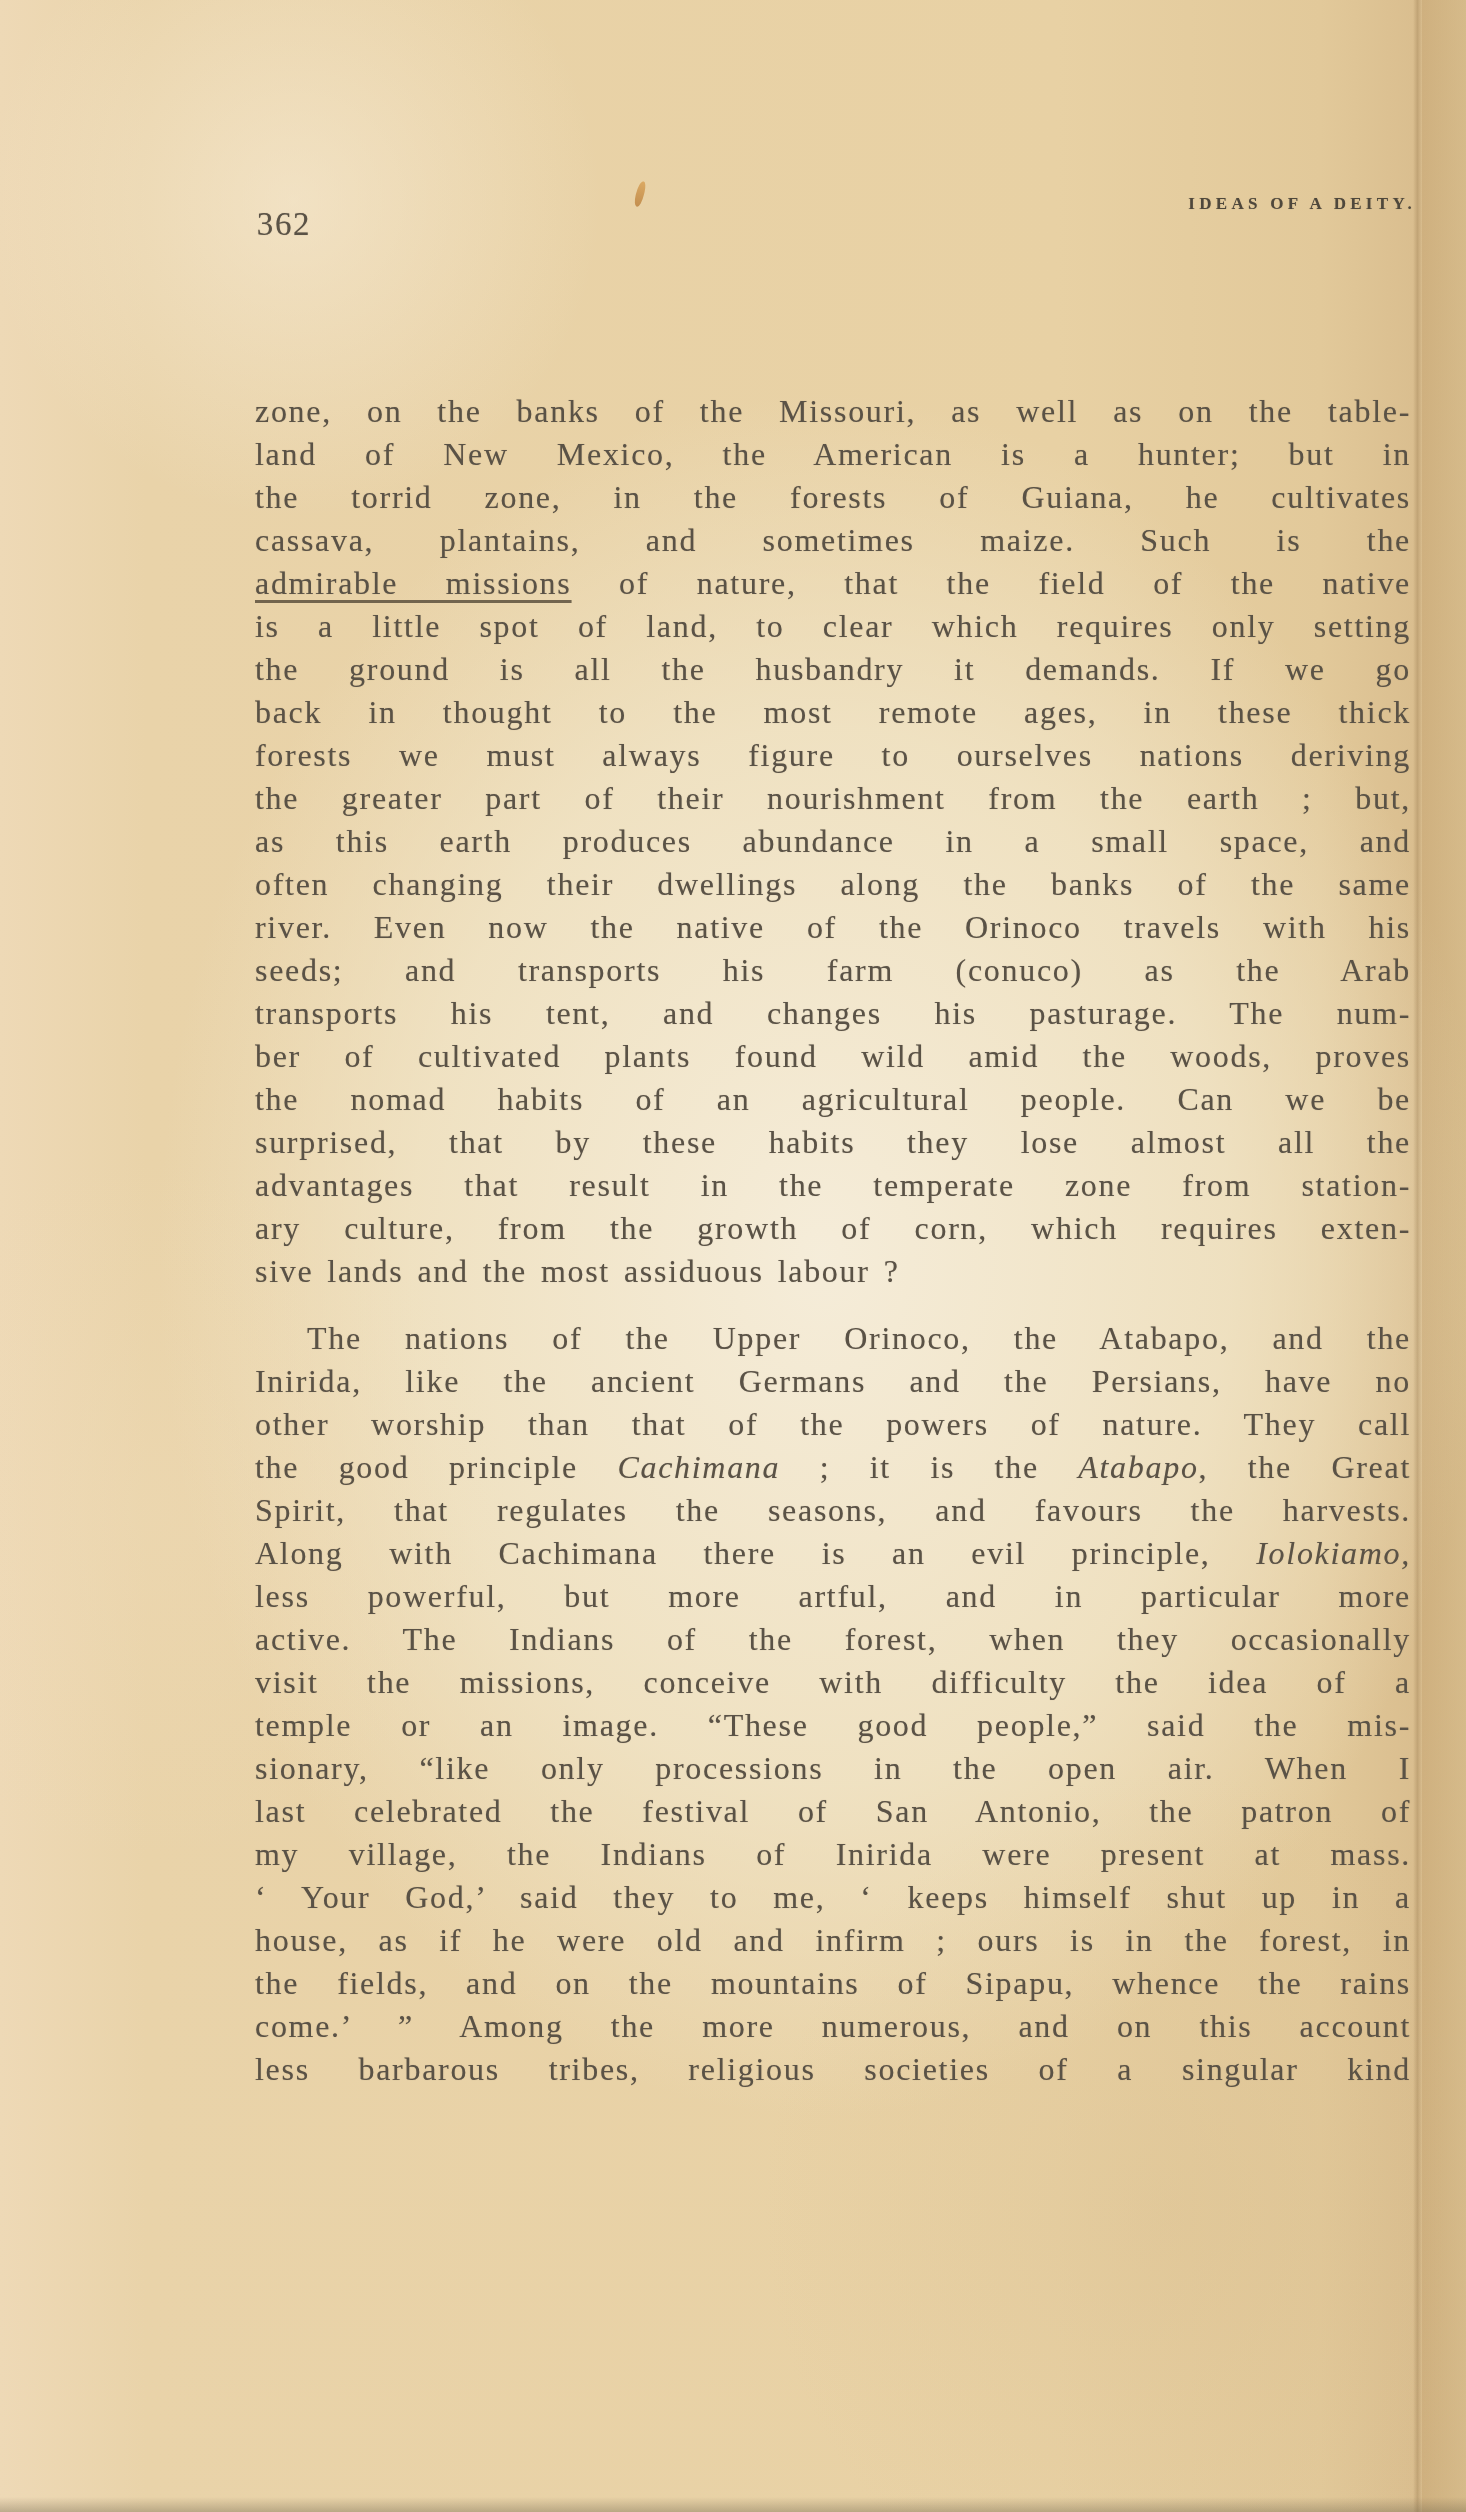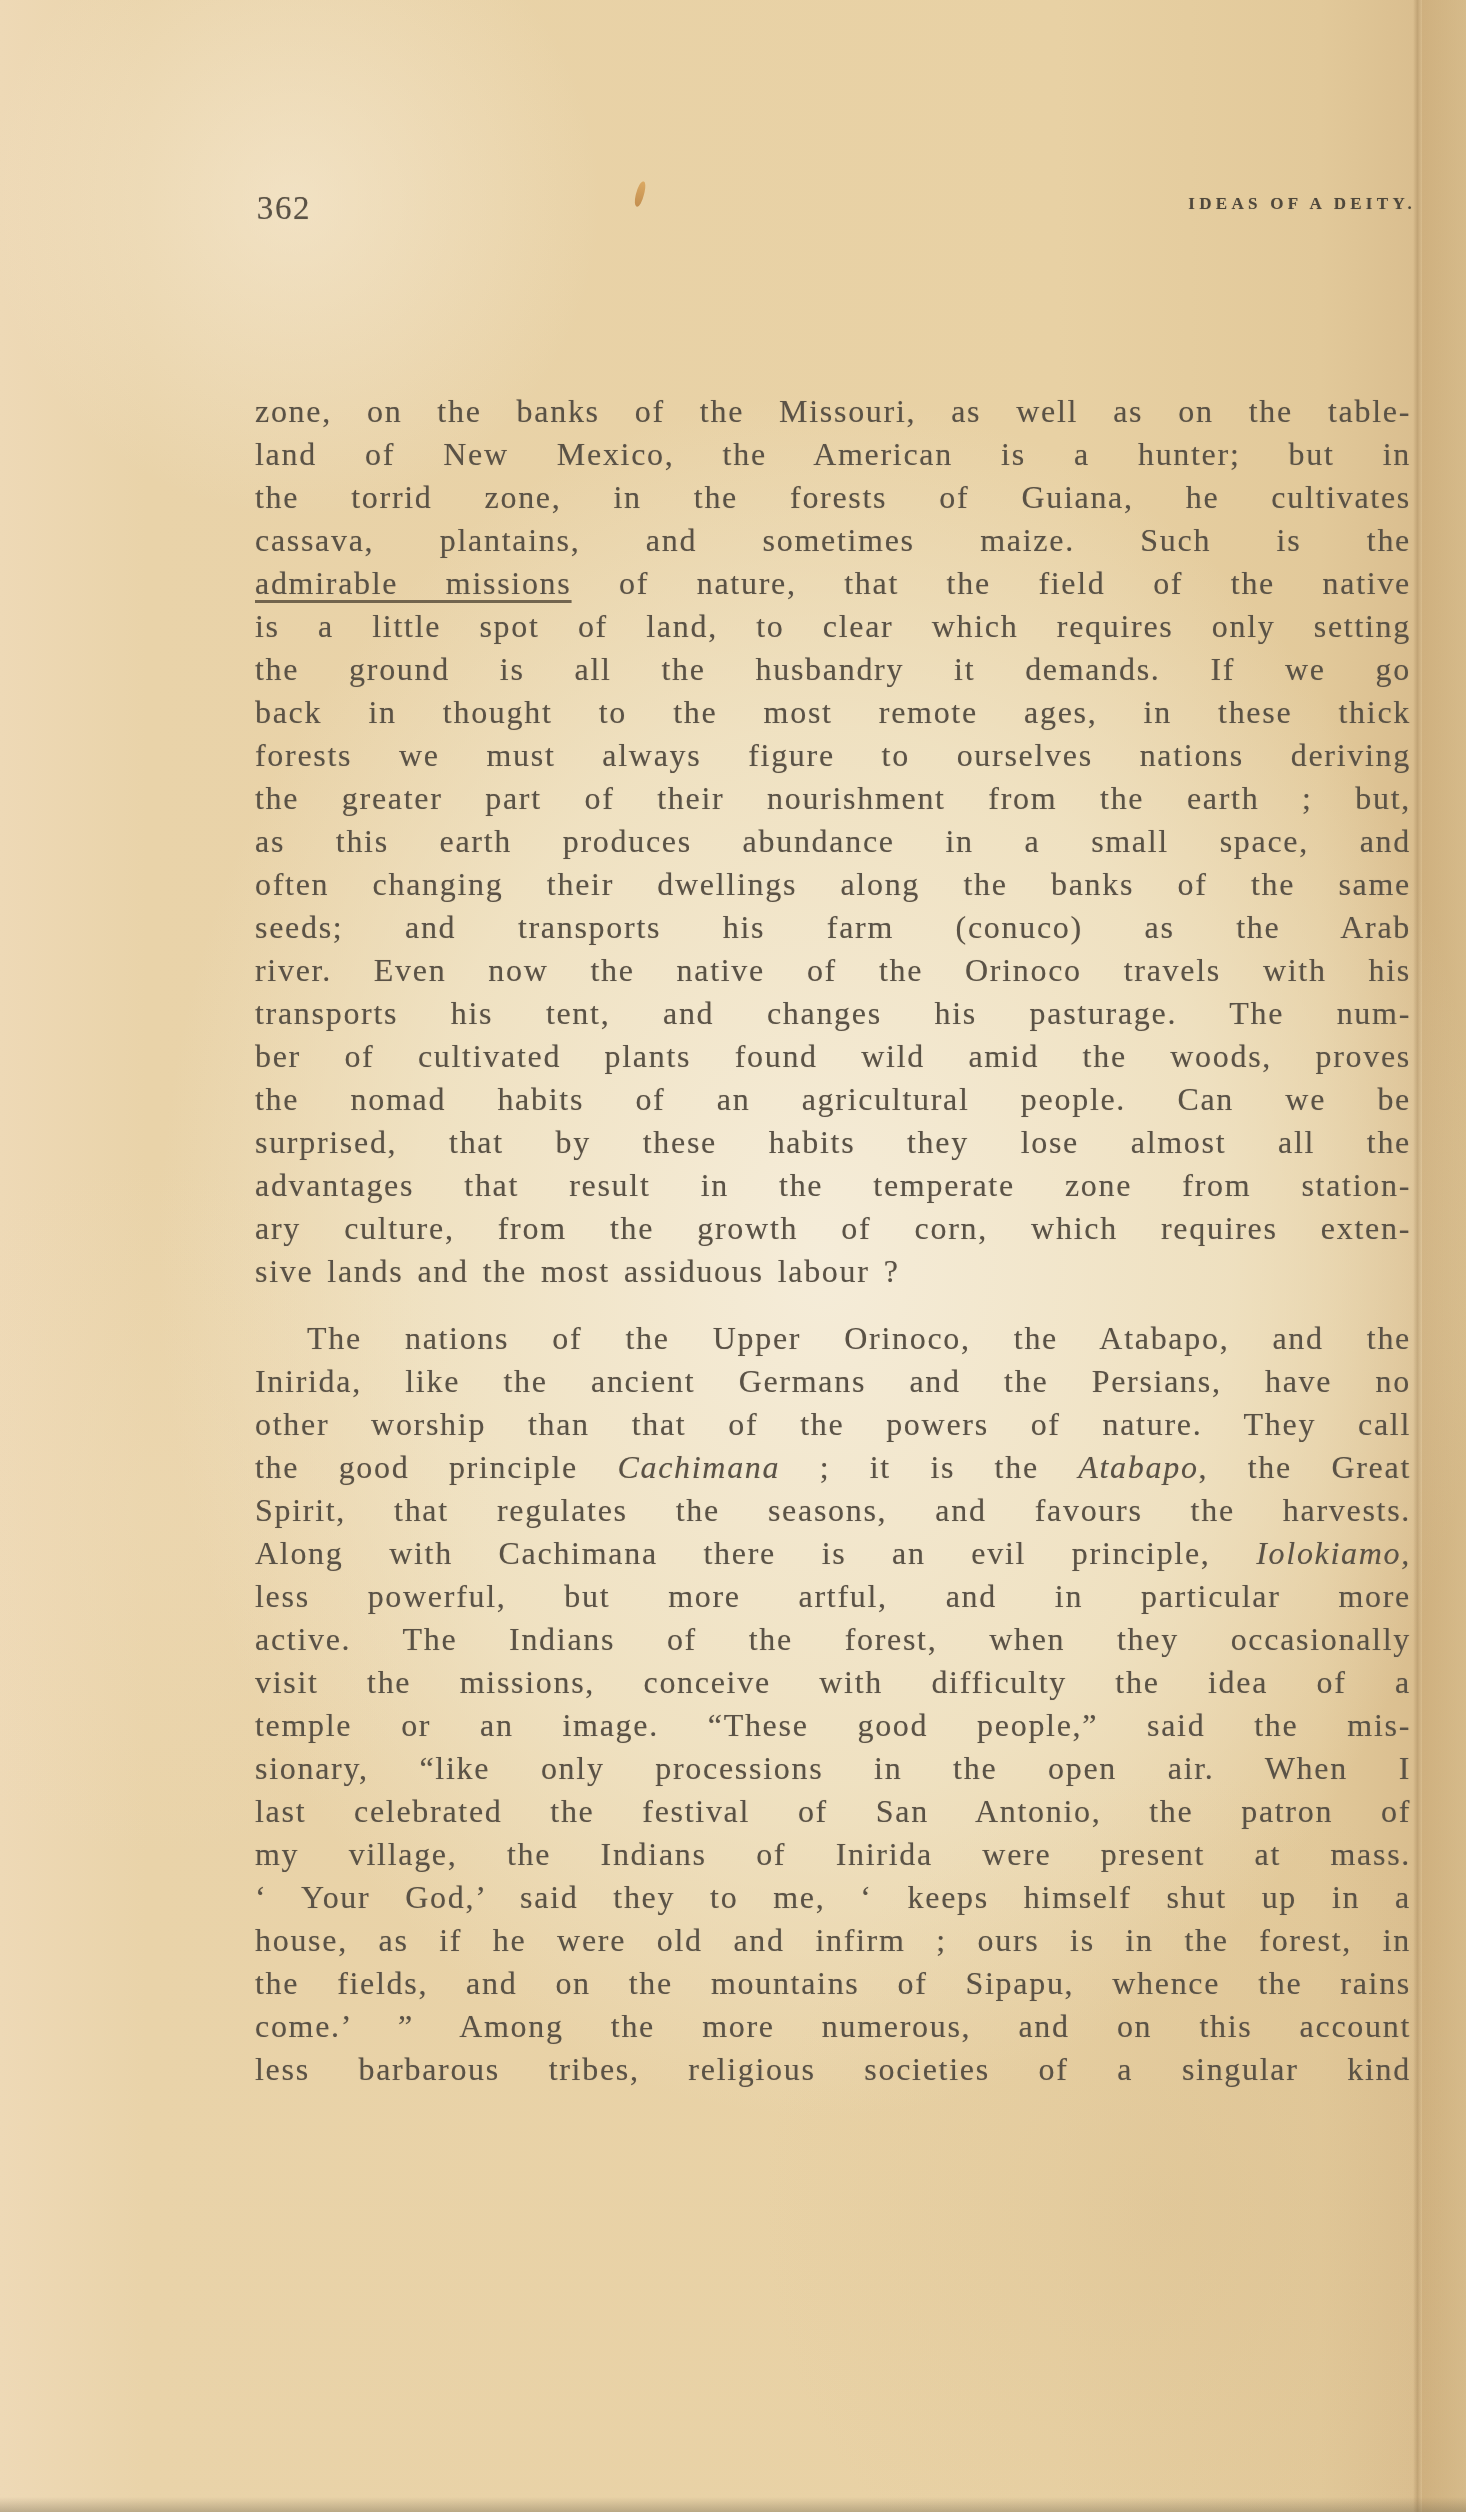--- a/index.html
+++ b/index.html
@@ -51,21 +51,21 @@
   }
   .edge-bottom {
     position: absolute; left: 0; right: 0; bottom: 0; height: 15.5px;
     background: linear-gradient(0deg, rgba(108,98,74,0.38), rgba(108,98,74,0));
   }
   .header-row {
     position: absolute; top: 190px; left: 255px; width: 1156px; height: 41px;
     color: var(--ink);
   }
   .pagenum {
-    position: absolute; left: 1.7px; top: 0;
+    position: absolute; left: 1.7px; top: 16px;
     font-size: 33px; letter-spacing: 1.7px;
     color: var(--ink);
     text-shadow: 0 0 0.9px rgba(80,70,55,0.4);
   }
   .running-head {
     position: absolute; left: 0; right: 7px; top: 3.5px;
     text-align: right;
     transform: translateX(12px);
     font-size: 17px; font-weight: bold; letter-spacing: 4.3px;
     color: var(--header-ink);
@@ -119,22 +119,22 @@
         <div class="line"><span>the torrid zone, in the forests of Guiana, he cultivates</span></div>
         <div class="line"><span>cassava, plantains, and sometimes maize.  Such is the</span></div>
         <div class="line"><span class="ul">admirable missions</span><span> of nature, that the field of the native</span></div>
         <div class="line"><span>is a little spot of land, to clear which requires only setting</span></div>
         <div class="line"><span>the ground is all the husbandry it demands.  If we go</span></div>
         <div class="line"><span>back in thought to the most remote ages, in these thick</span></div>
         <div class="line"><span>forests we must always figure to ourselves nations deriving</span></div>
         <div class="line"><span>the greater part of their nourishment from the earth ; but,</span></div>
         <div class="line"><span>as this earth produces abundance in a small space, and</span></div>
         <div class="line"><span>often changing their dwellings along the banks of the same</span></div>
+        <div class="line"><span>river.  Even now the native of the Orinoco travels with his</span></div>
         <div class="line"><span>seeds; and transports his farm (conuco) as the Arab</span></div>
-        <div class="line"><span>river.  Even now the native of the Orinoco travels with his</span></div>
         <div class="line"><span>transports his tent, and changes his pasturage.  The num-</span></div>
         <div class="line"><span>ber of cultivated plants found wild amid the woods, proves</span></div>
         <div class="line"><span>the nomad habits of an agricultural people.  Can we be</span></div>
         <div class="line"><span>surprised, that by these habits they lose almost all the</span></div>
         <div class="line"><span>advantages that result in the temperate zone from station-</span></div>
         <div class="line"><span>ary culture, from the growth of corn, which requires exten-</span></div>
         <div class="line nojust"><span>sive lands and the most assiduous labour ?</span></div>
       </div>
       <div class="para">
         <div class="line indent"><span>The nations of the Upper Orinoco, the Atabapo, and the</span></div>

